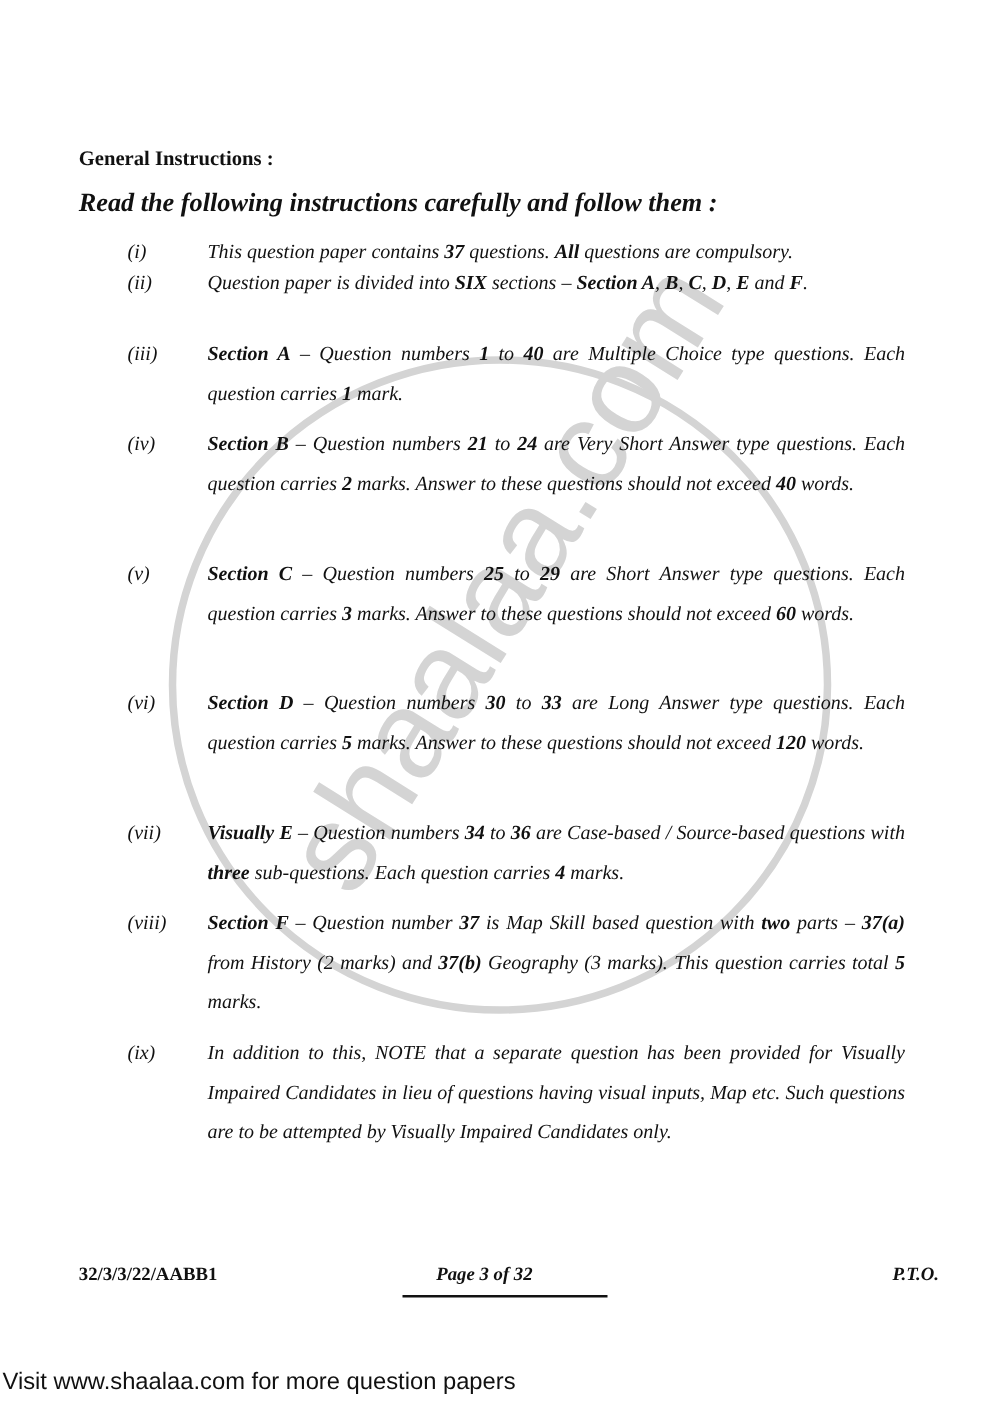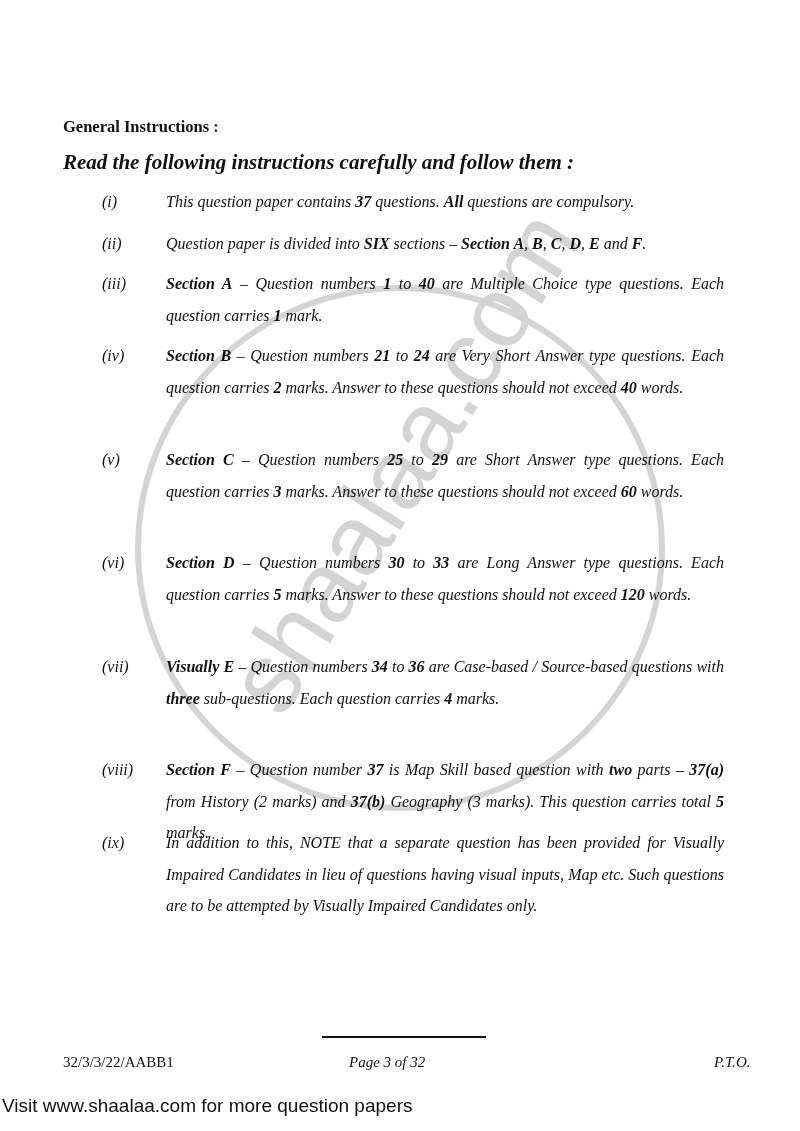--- a/index.html
+++ b/index.html
@@ -6,21 +6,21 @@
   body { width:800px; height:1131px; background:#ffffff; position:relative; overflow:hidden;
          font-family:"DejaVu Serif", serif; color:#111; }
   .page { position:absolute; left:0; top:0; width:800px; height:1131px; }
   .heading { position:absolute; left:63px; top:117px; font-size:16.5px; font-weight:bold; font-family:"Liberation Serif", serif; }
   .subheading { position:absolute; left:63px; top:150px; font-size:21px; font-weight:bold; font-style:italic; font-family:"Liberation Serif", serif; }
   .item { position:absolute; left:102px; width:622px; font-size:16px; font-style:italic;
           font-family:"Liberation Serif", serif; line-height:31.5px; }
   .item .num { position:absolute; left:0; top:0; width:42px; }
   .item .body { margin-left:64px; text-align:justify; text-align-last:left; }
   b { font-weight:bold; }
-  .footer { position:absolute; top:1012px; font-size:15px; font-weight:normal; font-family:"Liberation Serif", serif;margin-top:42px; }
+  .footer { position:absolute; top:1012px; font-size:15px; font-weight:bold; font-family:"Liberation Serif", serif; }
   .f-code { left:63px; font-style:normal; }
   .f-page { left:349px; font-style:italic; }
   .f-pto { left:714px; font-style:italic; }
   .f-line { position:absolute; left:322px; top:1036px; width:164px; height:2px; background:#111; }
   .visit { position:absolute; left:2px; top:1095px; font-size:19px; font-family:"Liberation Sans", sans-serif; color:#111; }
   .watermark { position:absolute; left:0; top:0; width:800px; height:1131px; pointer-events:none; }
 </style>
 </head>
 <body>
 
@@ -31,21 +31,21 @@
     <text id="wm-text" x="0" y="0" font-family="Liberation Sans, sans-serif" font-size="100" fill="#d4d4d4" transform="translate(282,720) rotate(-58)">shaalaa.com</text>
   </svg>
 
   <div class="heading">General Instructions :</div>
   <div class="subheading">Read the following instructions carefully and follow them :</div>
 
   <div class="item" style="top:186px">
     <span class="num">(i)</span>
     <div class="body">This question paper contains <b>37</b> questions. <b>All</b> questions are compulsory.</div>
   </div>
-  <div class="item" style="top:228px">
+  <div class="item" style="top:211px">
     <span class="num">(ii)</span>
     <div class="body">Question paper is divided into <b>SIX</b> sections – <b>Section A</b>, <b>B</b>, <b>C</b>, <b>D</b>, <b>E</b> and <b>F</b>.</div>
   </div>
   <div class="item" style="top:268px">
     <span class="num">(iii)</span>
     <div class="body"><b>Section A</b> – Question numbers <b>1</b> to <b>40</b> are Multiple Choice type questions. Each question carries <b>1</b> mark.</div>
   </div>
   <div class="item" style="top:340px">
     <span class="num">(iv)</span>
     <div class="body"><b>Section B</b> – Question numbers <b>21</b> to <b>24</b> are Very Short Answer type questions. Each question carries <b>2</b> marks. Answer to these questions should not exceed <b>40</b> words.</div>
@@ -55,21 +55,21 @@
     <div class="body"><b>Section C</b> – Question numbers <b>25</b> to <b>29</b> are Short Answer type questions. Each question carries <b>3</b> marks. Answer to these questions should not exceed <b>60</b> words.</div>
   </div>
   <div class="item" style="top:547px">
     <span class="num">(vi)</span>
     <div class="body"><b>Section D</b> – Question numbers <b>30</b> to <b>33</b> are Long Answer type questions. Each question carries <b>5</b> marks. Answer to these questions should not exceed <b>120</b> words.</div>
   </div>
   <div class="item" style="top:651px">
     <span class="num">(vii)</span>
     <div class="body"><b>Visually E</b> – Question numbers <b>34</b> to <b>36</b> are Case-based / Source-based questions with <b>three</b> sub-questions. Each question carries <b>4</b> marks.</div>
   </div>
-  <div class="item" style="top:754px">
+  <div class="item" style="top:723px">
     <span class="num">(viii)</span>
     <div class="body"><b>Section F</b> – Question number <b>37</b> is Map Skill based question with <b>two</b> parts – <b>37(a)</b> from History (2 marks) and <b>37(b)</b> Geography (3 marks). This question carries total <b>5</b> marks.</div>
   </div>
   <div class="item" style="top:827px">
     <span class="num">(ix)</span>
     <div class="body">In addition to this, NOTE that a separate question has been provided for Visually Impaired Candidates in lieu of questions having visual inputs, Map etc. Such questions are to be attempted by Visually Impaired Candidates only.</div>
   </div>
 
   <div class="footer f-code">32/3/3/22/AABB1</div>
   <div class="footer f-page">Page 3 of 32</div>

